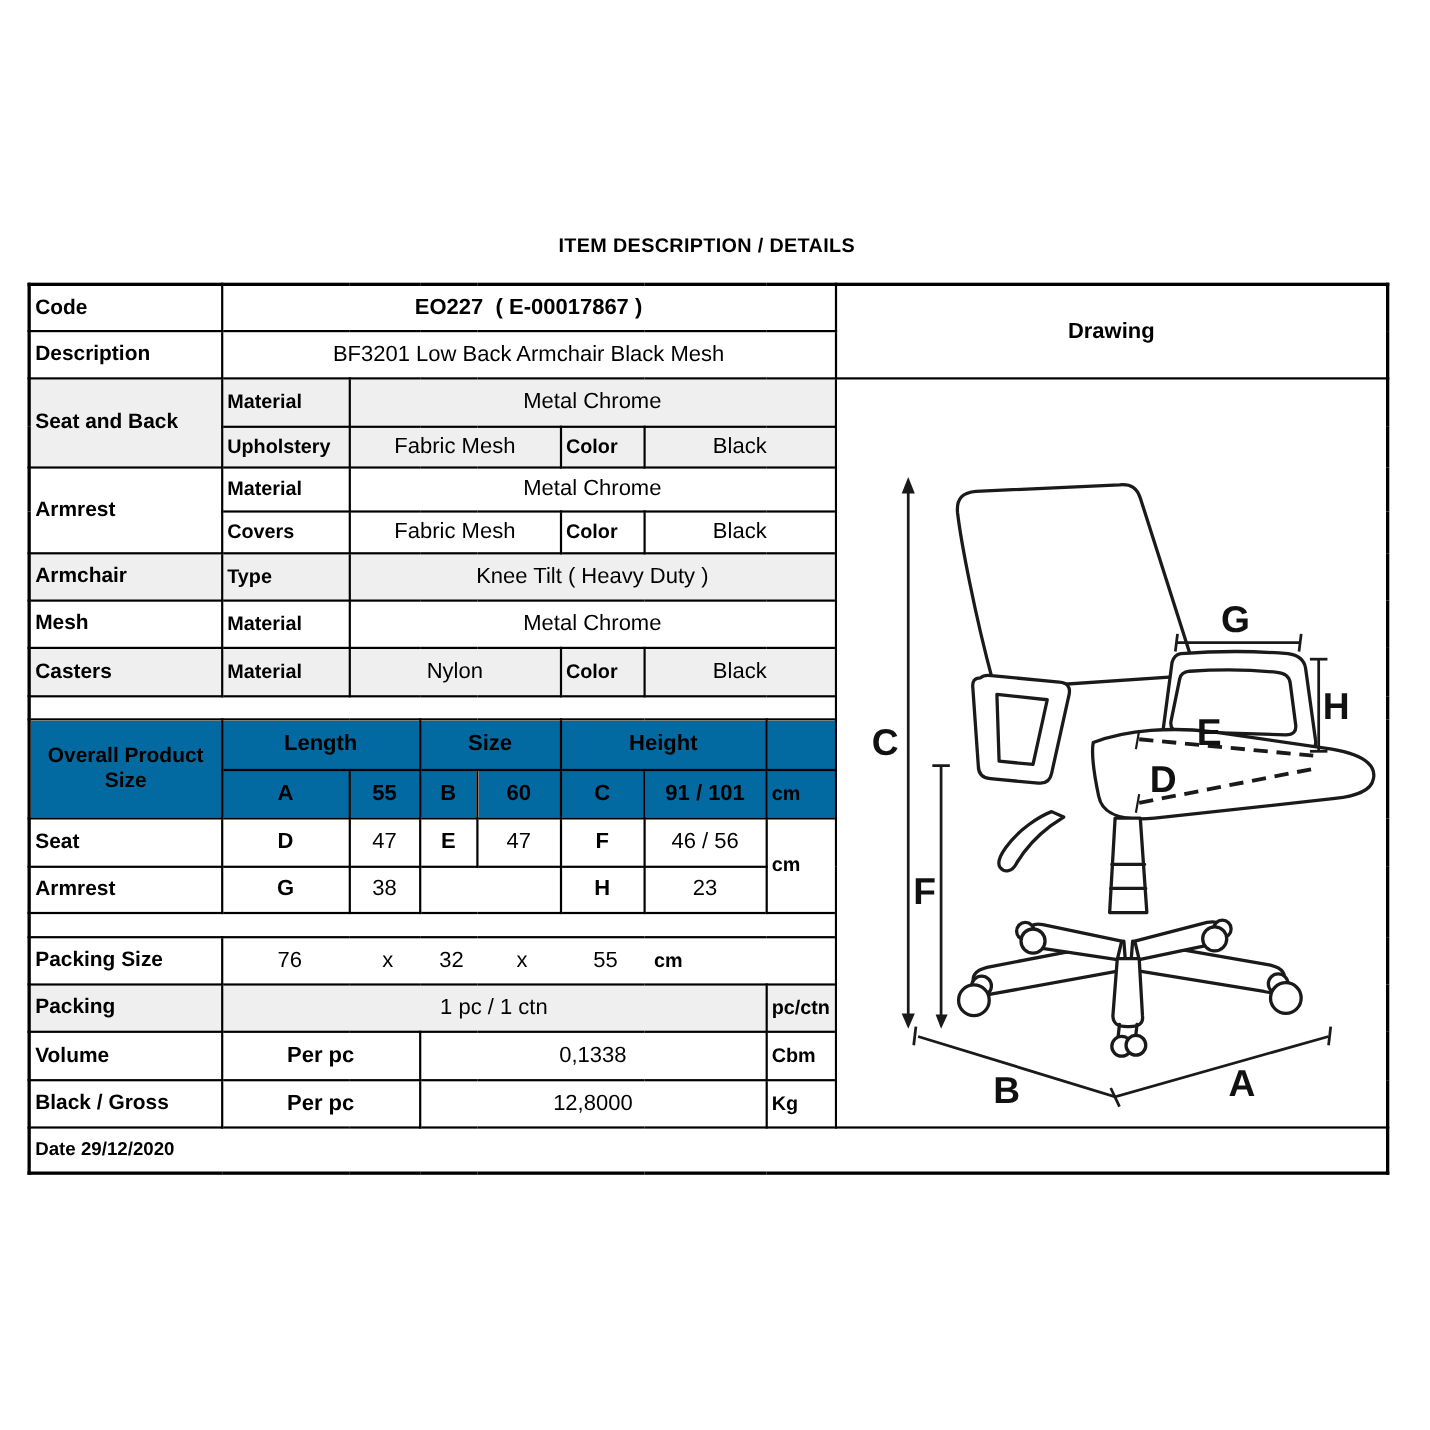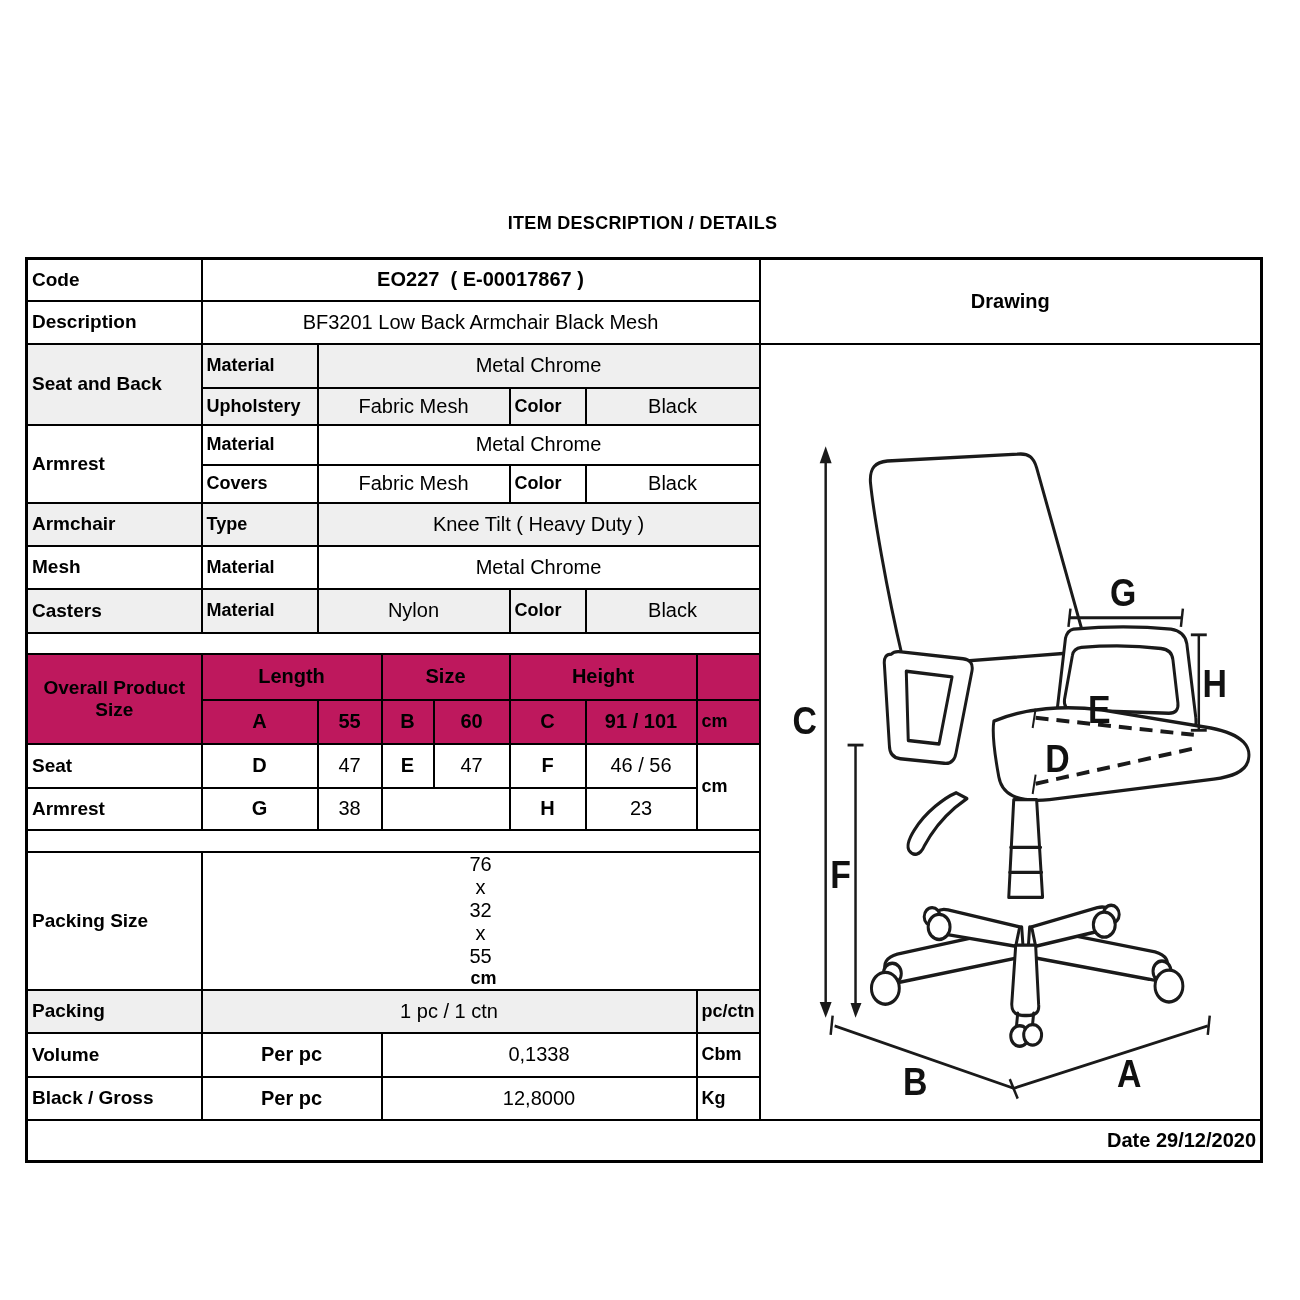--- a/index.html
+++ b/index.html
@@ -17,32 +17,32 @@
     border:3px solid #000;
   }
   table.spec td { border:2px solid #000; overflow:hidden; padding:0 4px; vertical-align:middle; }
   td.lbl  { font-weight:bold; font-size:19px; text-align:left; padding-left:6px; }
   td.sub  { font-weight:bold; font-size:18px; text-align:left; padding-left:6px; }
   td.val  { font-size:20px; text-align:center;margin-top:47px; }
   td.valb { font-size:20px; text-align:center; font-weight:bold; }
   td.unit { font-weight:bold; font-size:18px; text-align:left; padding-left:5px; }
   td.pre  { white-space:pre;margin-top:40px; }
   .shade  { background:#efefef; }
-  .yellow { background:#be185d; }
+  .yellow { background:#0369a1; }
   td.ctrlbl { font-weight:bold; font-size:19px; text-align:center; }
   td.drawing-header { font-weight:bold; font-size:20px; text-align:center; background:#fff; }
   td.drawing-cell { padding:0; position:relative; background:#fff; }
   .drawing-cell svg { position:absolute; left:0; top:0; width:100%; height:100%; }
   td.packsize-cell { padding:0; }
-  .packrow { display:flex; align-items:center; height:100%; font-size:20px;flex-direction:column; }
+  .packrow { display:flex; align-items:center; height:100%; font-size:20px; }
   .packrow .seg { flex:0 0 auto; text-align:center; }
   .packrow .w1 { width:114px; } .packrow .w2 { width:64px; }
   .packrow .w3 { width:52px; } .packrow .w4 { width:76px; } .packrow .w5 { width:76px; }
   .packrow .u  { font-weight:bold; font-size:18px; padding-left:6px; }
-  td.date-cell { font-weight:bold; font-size:20px; text-align:right; }
+  td.date-cell { font-weight:bold; font-size:17px; text-align:left; }
 </style>
 </head>
 <body>
 
 <div class="page-title">ITEM DESCRIPTION / DETAILS</div>
 
 <table class="spec">
   <colgroup>
     <col style="width:175px">
       <col style="width:116px">

